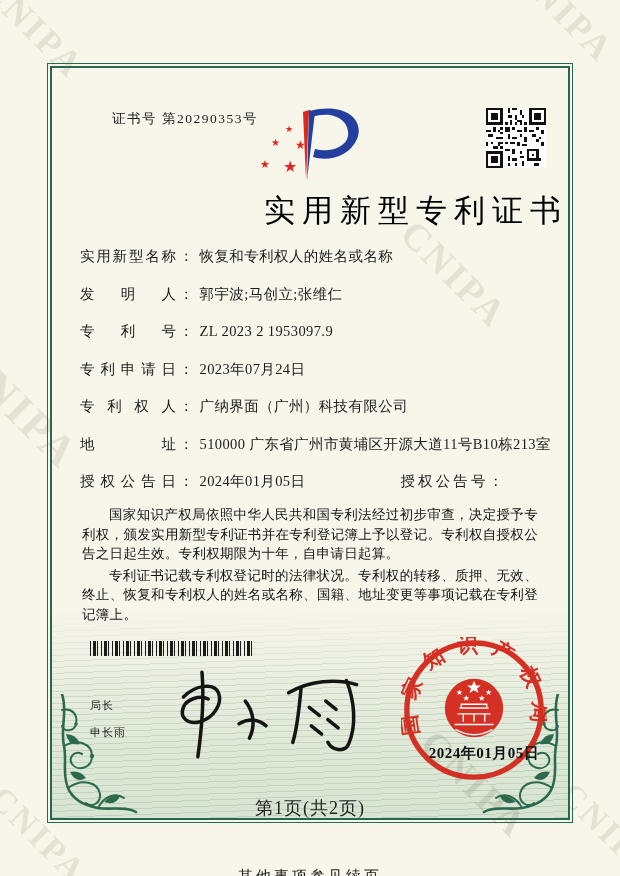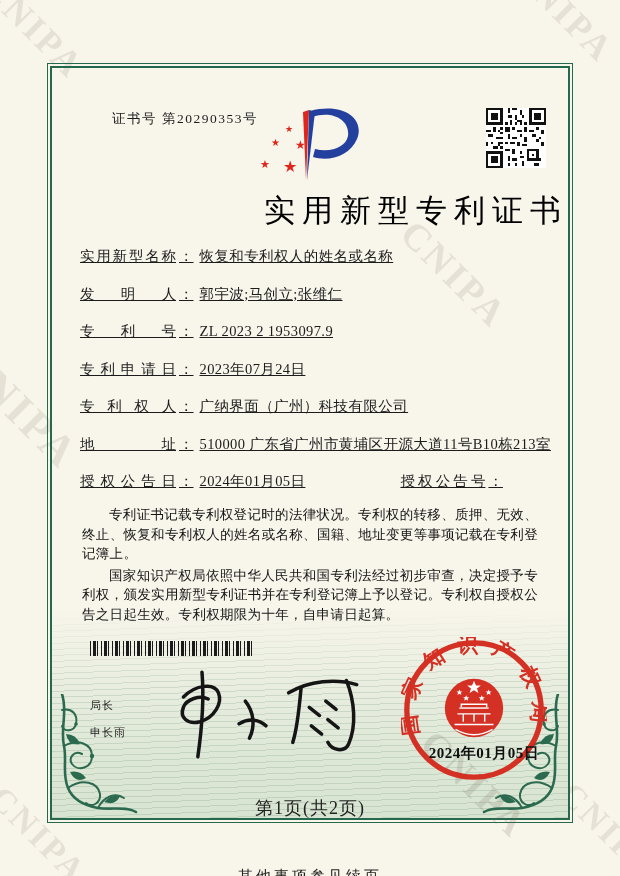--- a/index.html
+++ b/index.html
@@ -49,21 +49,21 @@
   .corner-r{right:2px; transform:scaleX(-1);}
   
   .cert-no{position:absolute; left:28px; top:42px; font-size:13.5px; letter-spacing:1.5px; z-index:3;margin-left:32px;}
   .logo{position:absolute; left:195px; top:38px; width:122px; height:80px; z-index:3;}
   .qr{position:absolute; left:434px; top:40px; width:60px; height:60px; z-index:3;}
   .title{
     position:absolute; left:0; right:0; top:122px; text-align:right;
     font-size:31px; font-weight:normal; letter-spacing:7px; color:#000; z-index:3;
   }
   
-  .fields{position:absolute; left:28px; right:24px; top:170px; z-index:3;text-decoration:underline;}
+  .fields{position:absolute; left:28px; right:24px; top:170px; z-index:3;}
   .field-row{display:flex; align-items:baseline; height:37.5px; font-size:14.5px; line-height:37.5px;}
   .f-label{display:inline-block; width:96px; text-align:justify; text-align-last:justify; flex:none;}
   .f-label-sm{width:85px;margin-left:25px;}
   .f-colon{flex:none; margin:0 6px 0 3px;}
   .f-value{letter-spacing:0.4px; white-space:nowrap;}
   .f-gap{width:70px; flex:none;}
   
   .paras{position:absolute; left:30px; right:30px; top:437px; z-index:3;
     font-size:13.5px; line-height:19.5px; text-align:justify; letter-spacing:0.3px; color:#141414;}
   .paras p{margin:0 0 2px 0; text-indent:2em;}
@@ -203,22 +203,22 @@
         <span class="f-label">授权公告日</span>
           <span class="f-colon">：</span>
           <span class="f-value">2024年01月05日</span>
         <span class="f-gap"></span>
         <span class="f-label f-label-sm">授权公告号</span>
           <span class="f-colon">：</span>
       </div>
     </div>
 
     <div class="paras">
+      <p>国家知识产权局依照中华人民共和国专利法经过初步审查，决定授予专利权，颁发实用新型专利证书并在专利登记簿上予以登记。专利权自授权公告之日起生效。专利权期限为十年，自申请日起算。</p>
       <p>专利证书记载专利权登记时的法律状况。专利权的转移、质押、无效、终止、恢复和专利权人的姓名或名称、国籍、地址变更等事项记载在专利登记簿上。</p>
-      <p>国家知识产权局依照中华人民共和国专利法经过初步审查，决定授予专利权，颁发实用新型专利证书并在专利登记簿上予以登记。专利权自授权公告之日起生效。专利权期限为十年，自申请日起算。</p>
     </div>
 
     <div class="barcode"></div>
 
     <div class="signer">
       <div>局长</div>
       <div>申长雨</div>
     </div>
 
     <svg class="signature" viewBox="0 0 220 95">

